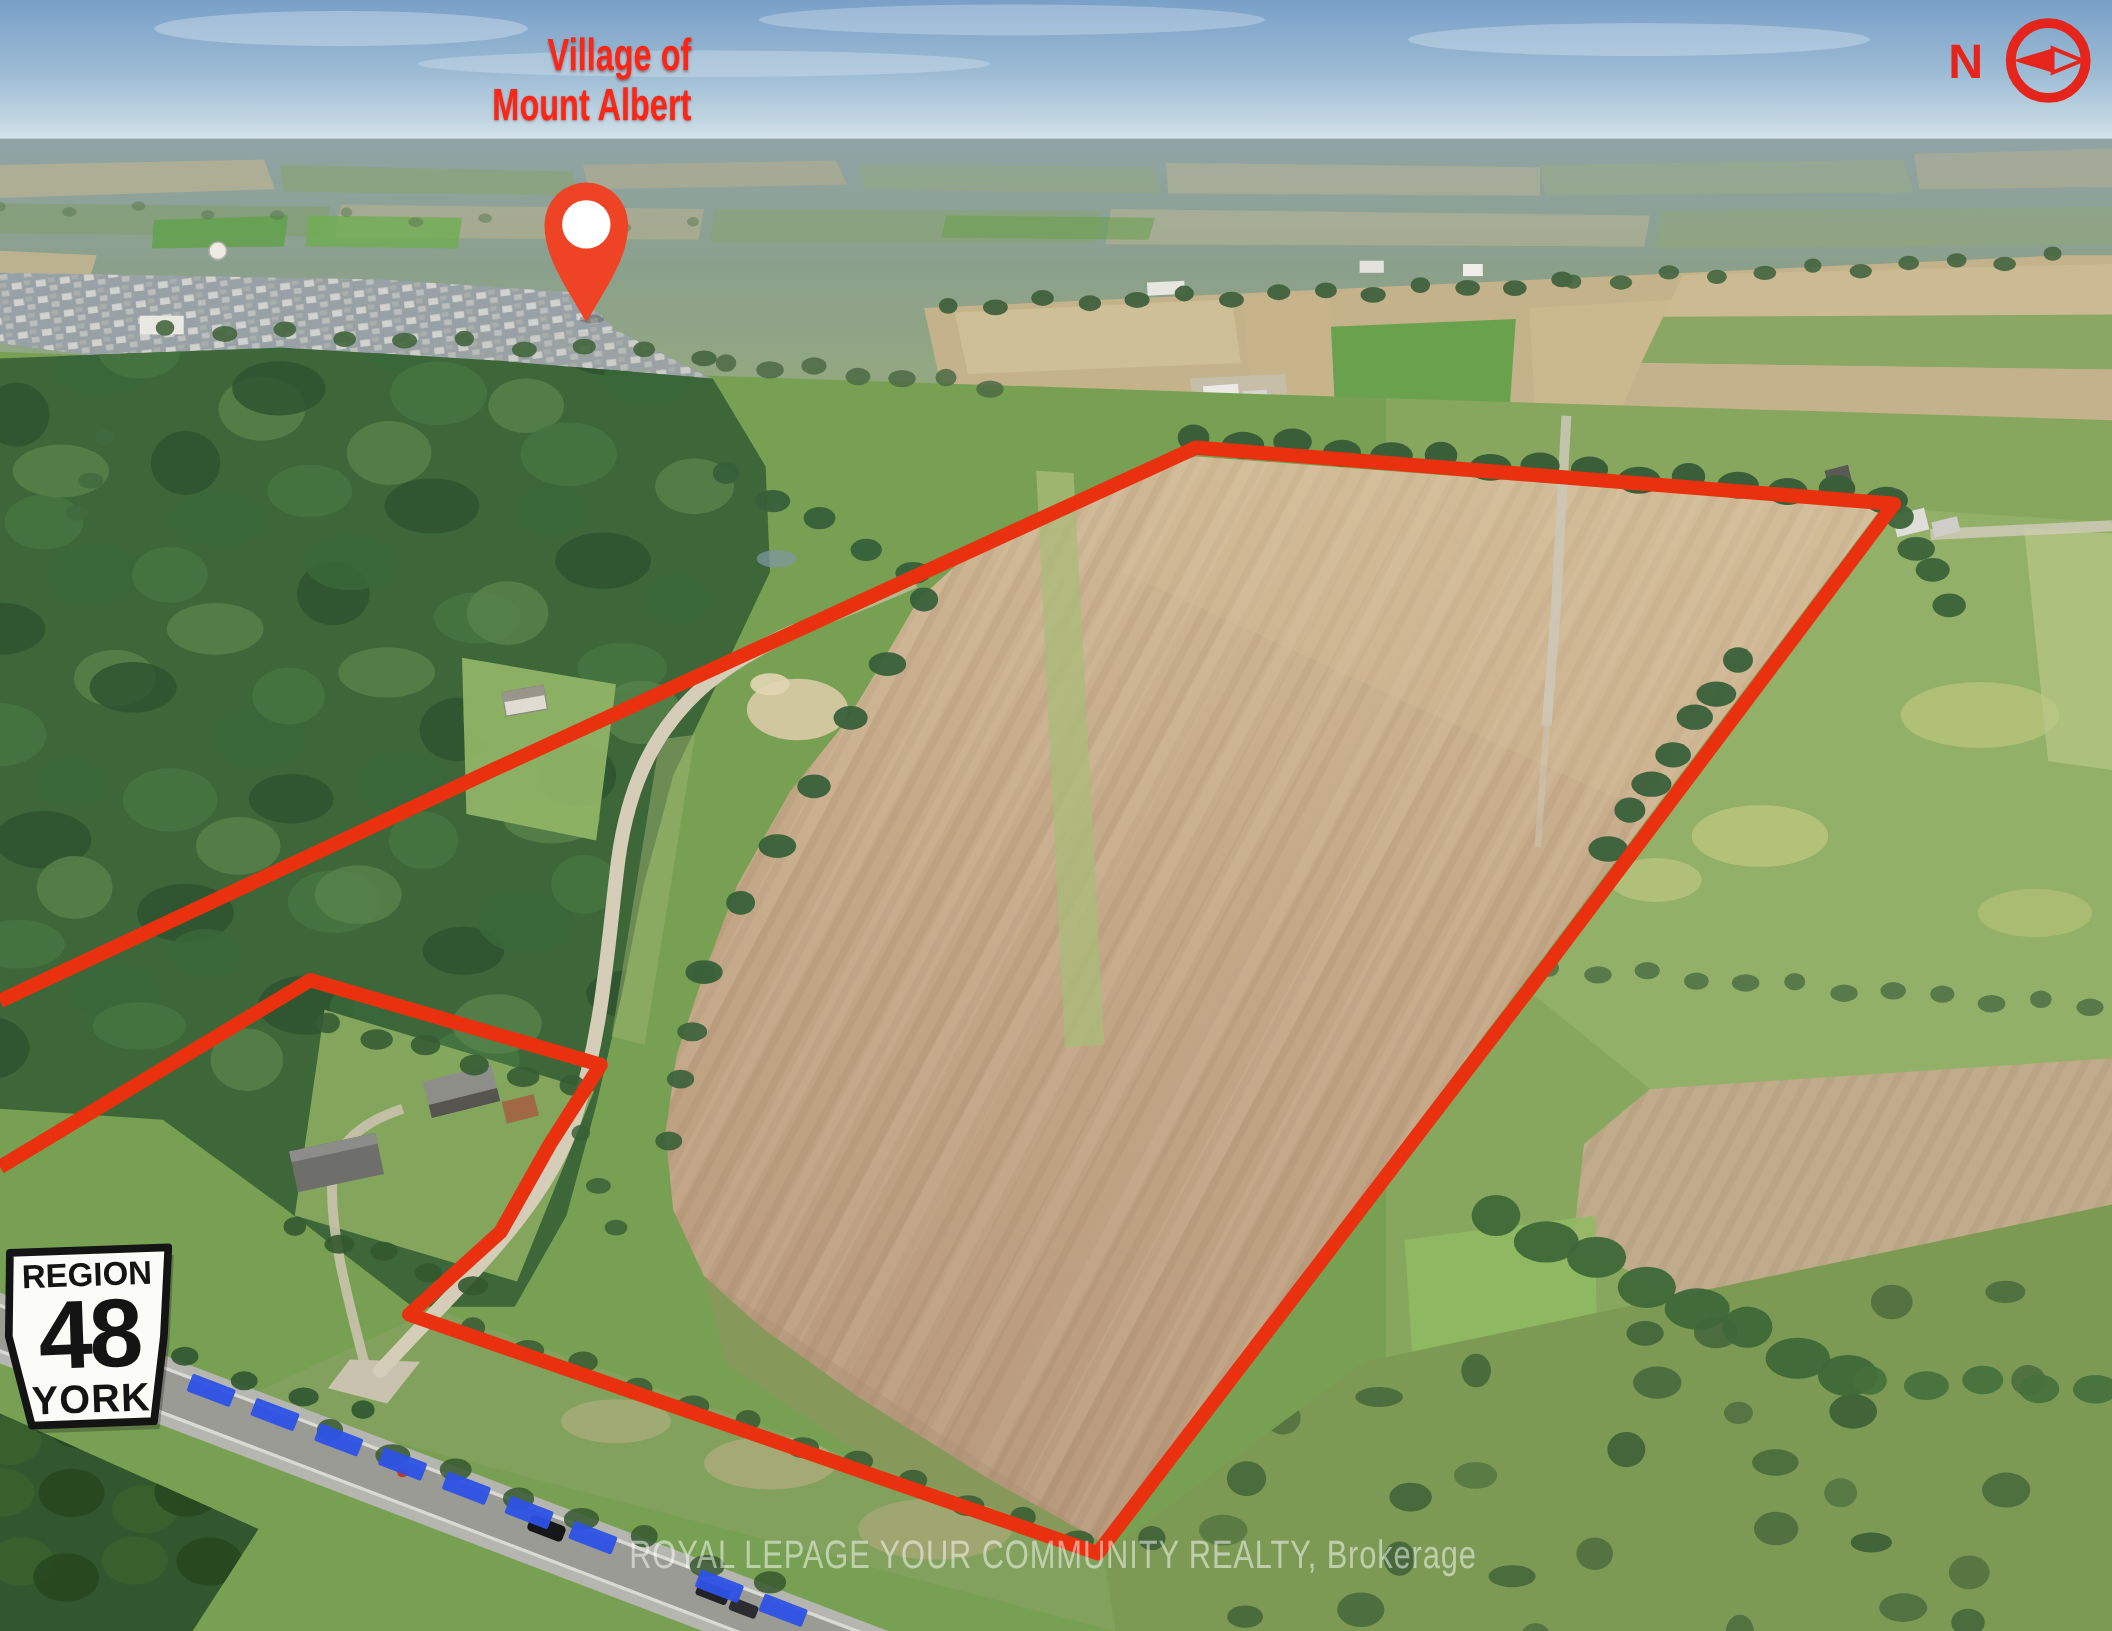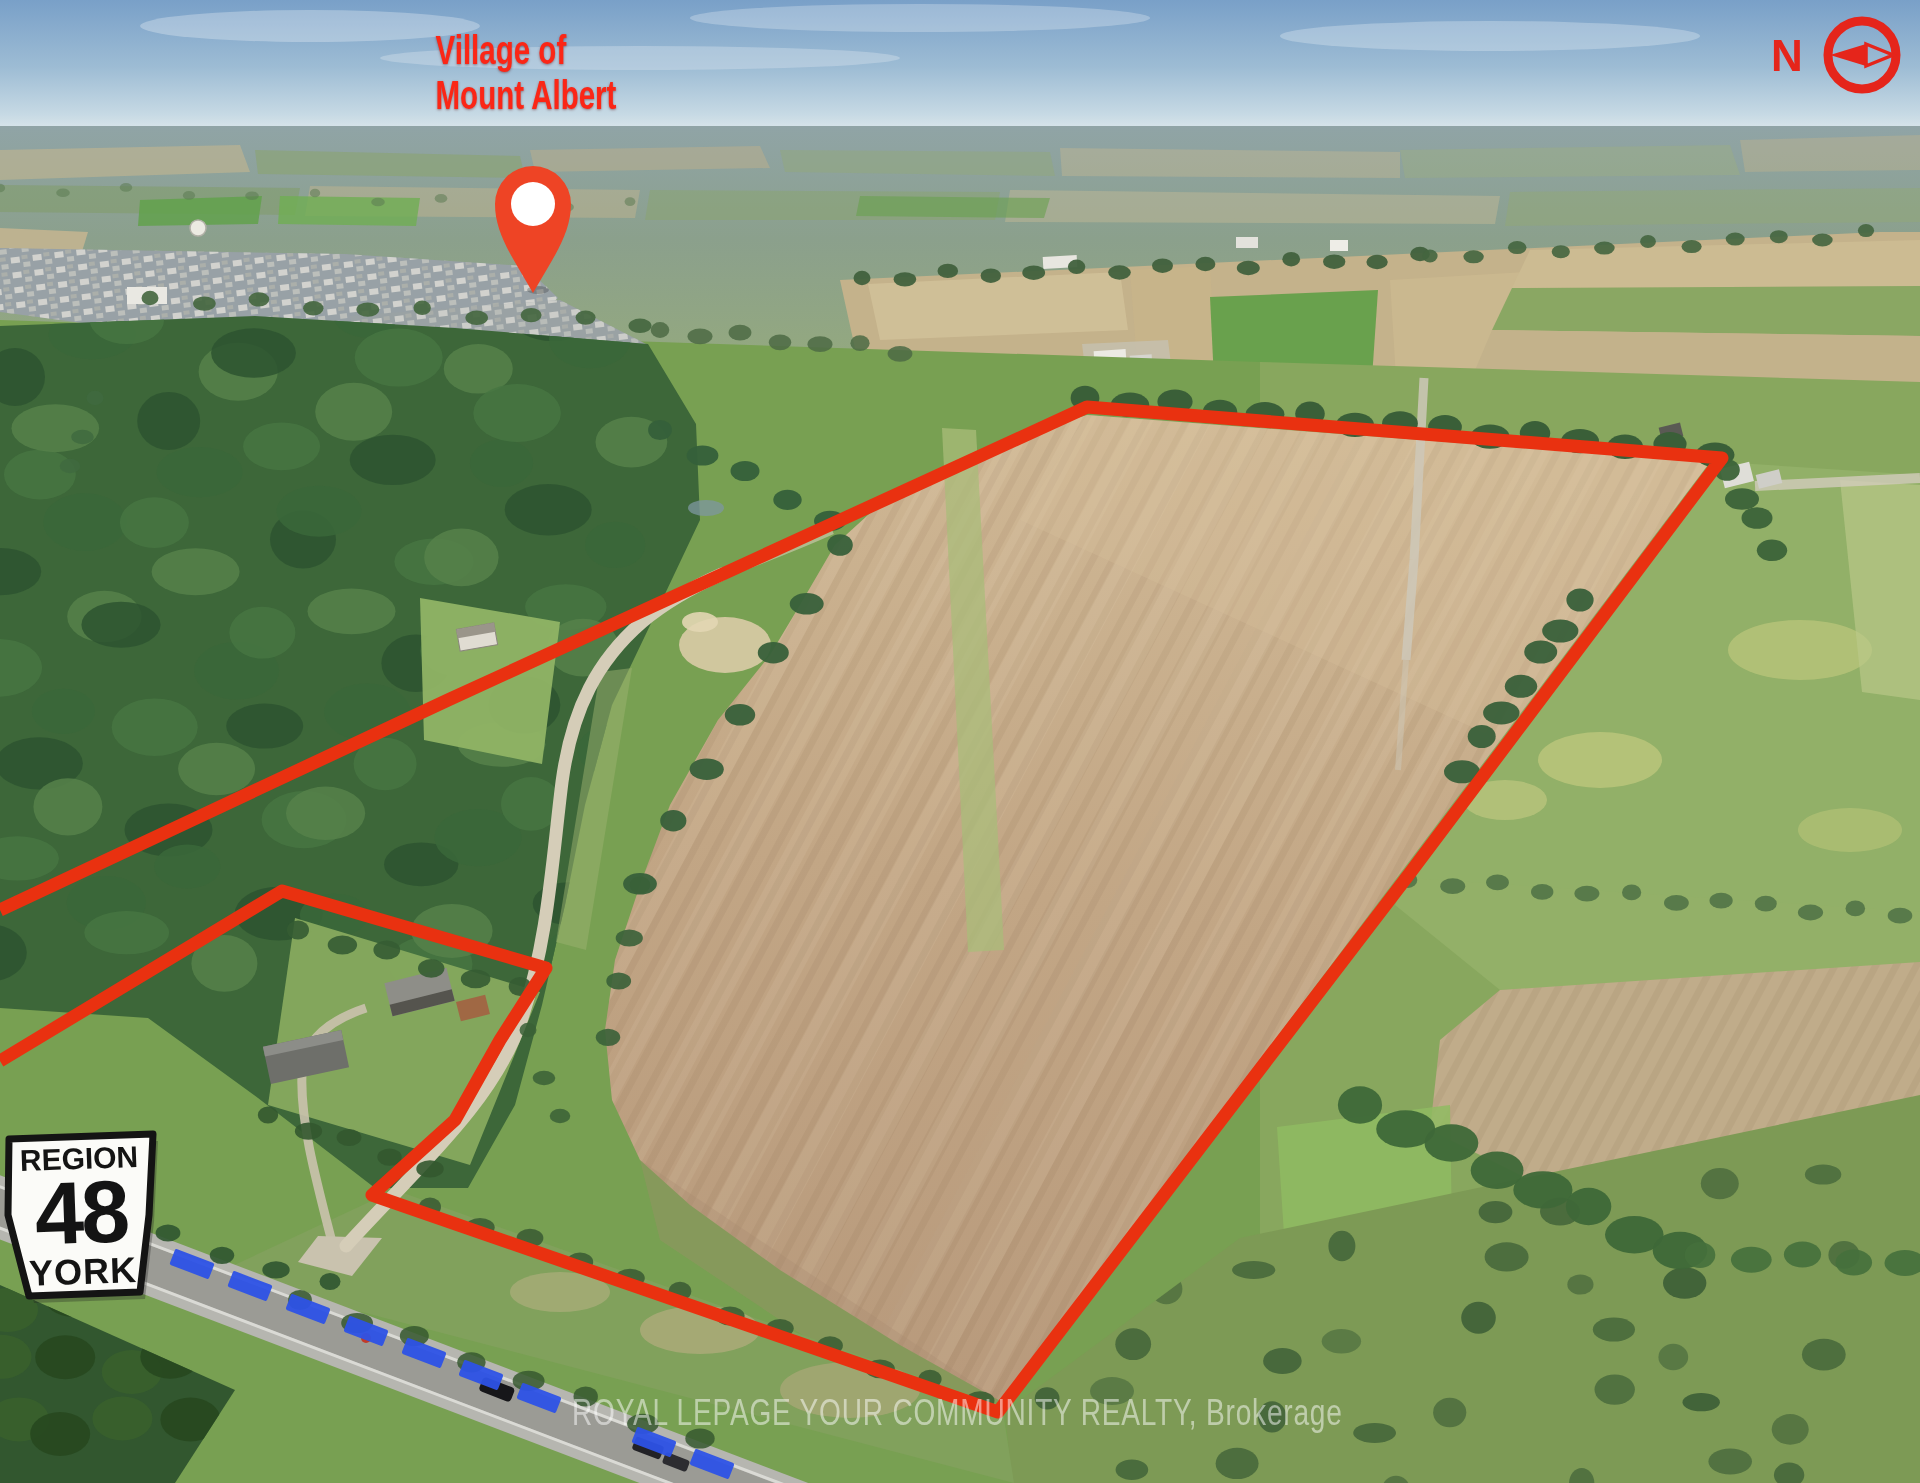--- a/index.html
+++ b/index.html
@@ -1,20 +1,20 @@
 <!DOCTYPE html>
 <html><head>
 <meta charset="utf-8">
 <style>
   html,body{margin:0;padding:0;background:#222;}
   #stage{position:relative;width:1920px;height:1483px;overflow:hidden;
          font-family:"Liberation Sans",sans-serif;}
   #scene{position:absolute;left:0;top:0;width:1920px;height:1483px;display:block;}
   .svgtext{font-family:"Liberation Sans","DejaVu Sans",sans-serif;}
-  .village-label{position:absolute;left:398px;top:28px;width:268px;text-align:left;
+  .village-label{position:absolute;left:398px;top:28px;width:268px;text-align:right;
       font-size:41px;font-weight:700;line-height:45px;color:#fb2616;
       text-shadow:0 1px 3px rgba(90,0,0,.45);letter-spacing:0px;}
   .village-label .ln{display:block;transform:scaleX(.72);transform-origin:50% 50%;white-space:nowrap;}
   .watermark{position:absolute;left:572px;top:1392px;font-size:36px;font-weight:400;
       color:rgba(255,255,255,.5);letter-spacing:1px;white-space:nowrap;
       transform:scaleX(.78);transform-origin:0 50%;}
 </style>
 </head>
 <body>
 

